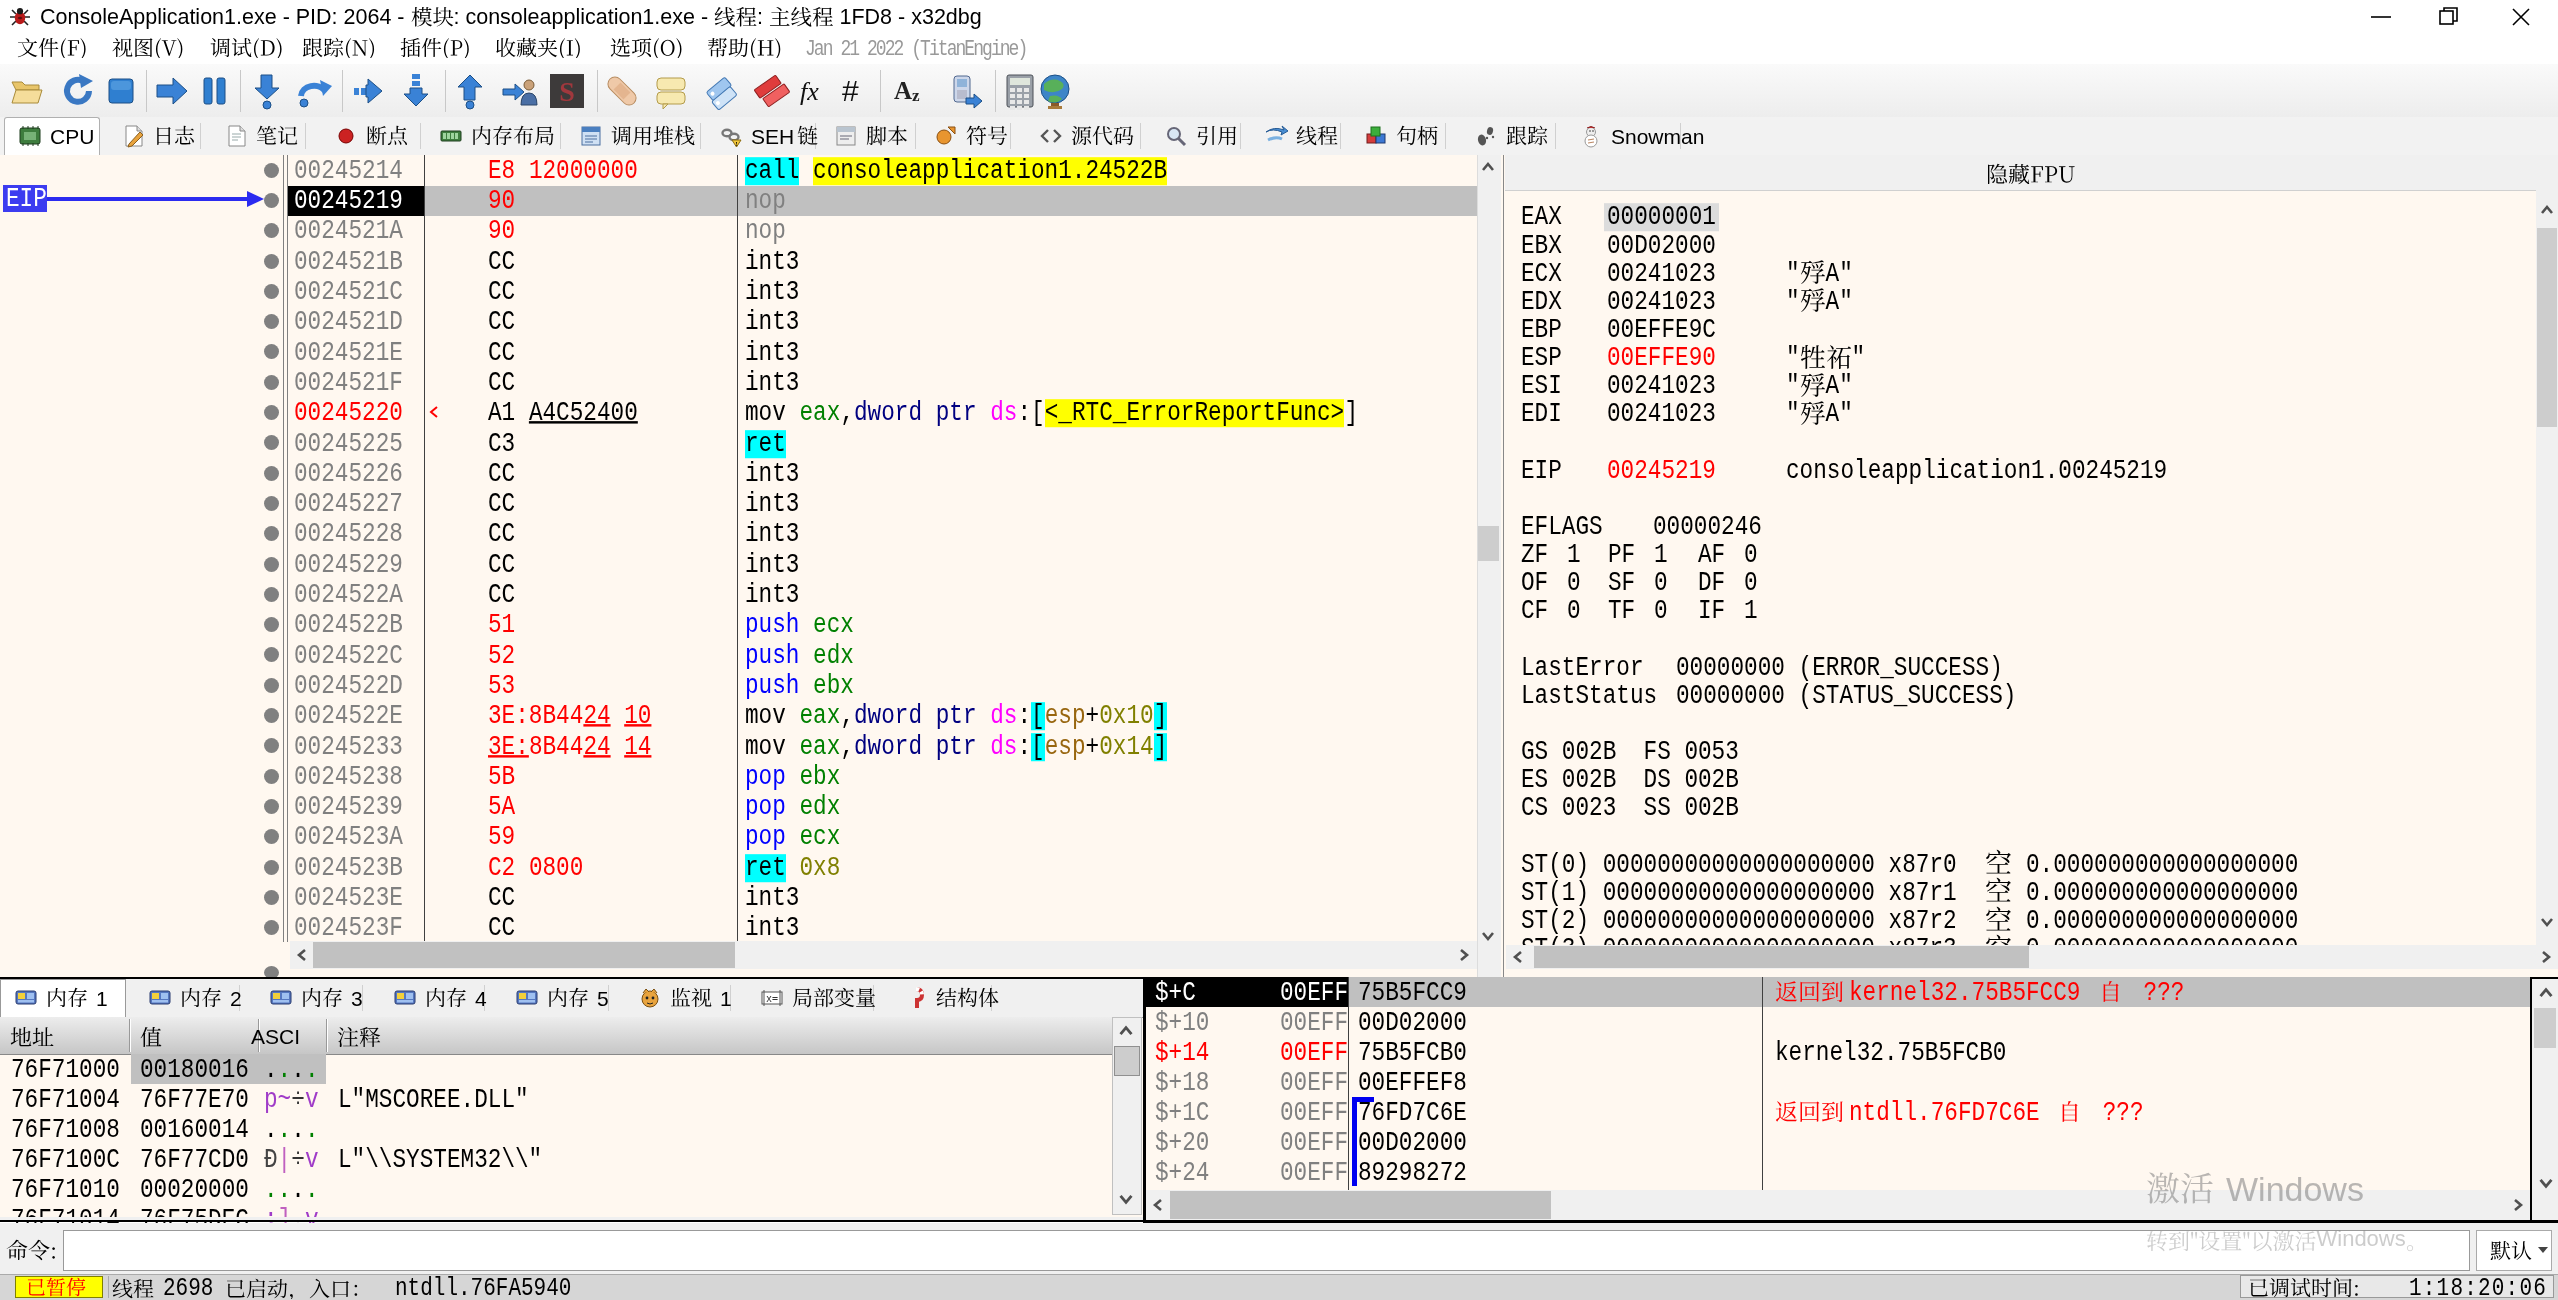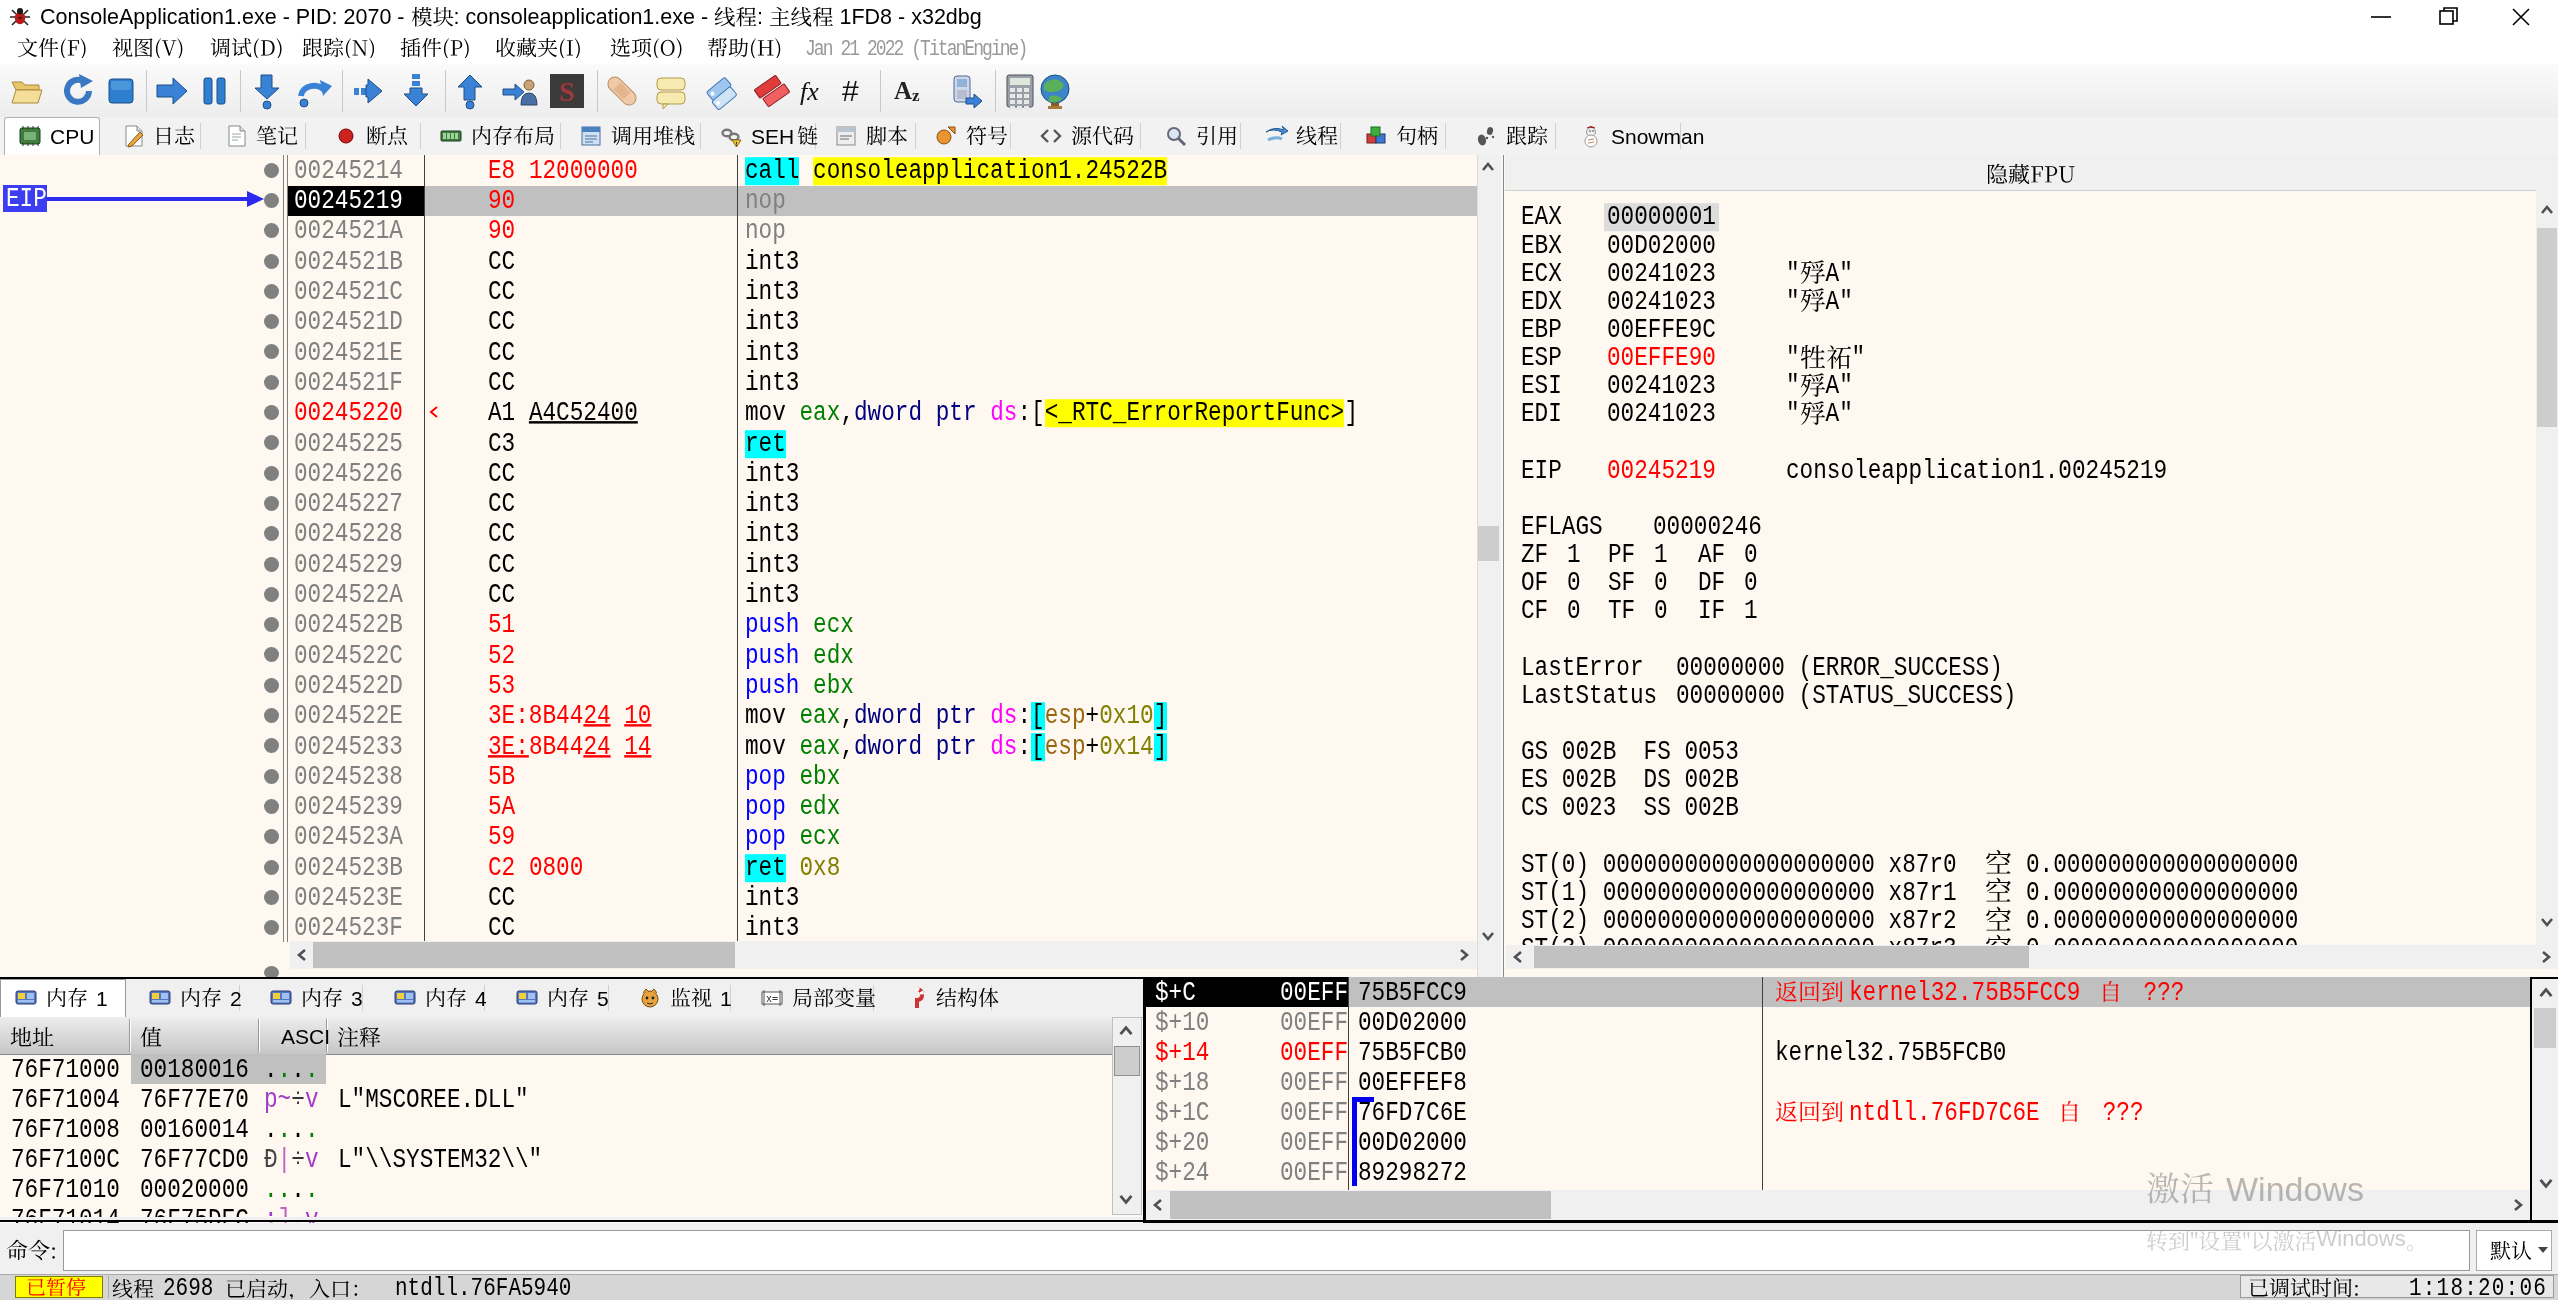--- a/index.html
+++ b/index.html
@@ -8,21 +8,21 @@
 </style></head><body>
 <div class="a" style="left:0px;top:0px;width:2558px;height:33px;background:#fff;"></div>
 <svg class="a" style="left:8px;top:5px" width="24" height="24" viewBox="0 0 24 24">
 <g stroke="#222" stroke-width="1.6" fill="none">
 <path d="M4 5 L8 9 M20 5 L16 9 M2 12 L7 12 M22 12 L17 12 M4 20 L8 16 M20 20 L16 16"></path>
     </g>
 <ellipse cx="12" cy="13" rx="5.2" ry="6.2" fill="#b81a1a"></ellipse>
 <circle cx="12" cy="6.2" r="3.1" fill="#1a1a1a"></circle>
 <path d="M9.5 13 Q12 10.5 14.5 13 Q12 15.5 9.5 13z" fill="#5c0f0f"></path>
   </svg>
-<div class="a" style="left:40px;top:5px;height:24px;font:21.5px 'Liberation Sans',sans-serif;color:#000;display:flex;align-items:center;white-space:pre"><span>ConsoleApplication1.exe - PID: 2070 - </span><svg width="43.0" height="21.5" viewBox="0 -880 2000 1000" fill="#000">
+<div class="a" style="left:40px;top:5px;height:24px;font:21.5px 'Liberation Sans',sans-serif;color:#000;display:flex;align-items:center;white-space:pre"><span>ConsoleApplication1.exe - PID: 2064 - </span><svg width="43.0" height="21.5" viewBox="0 -880 2000 1000" fill="#000">
       <use href="#g0" x="0"></use>
       <use href="#g1" x="1000"></use>
     </svg><span>: consoleapplication1.exe - </span><svg width="43.0" height="21.5" viewBox="0 -880 2000 1000" fill="#000">
       <use href="#g2" x="0"></use>
       <use href="#g3" x="1000"></use>
     </svg><span>: </span><svg width="64.5" height="21.5" viewBox="0 -880 3000 1000" fill="#000">
       <use href="#g4" x="0"></use>
       <use href="#g2" x="1000"></use>
       <use href="#g3" x="2000"></use>
     </svg><span> 1FD8 - x32dbg</span></div>
@@ -894,21 +894,21 @@
     <svg width="44.0" height="22.0" viewBox="0 -880 2000 1000" fill="#000">
       <use href="#g68" x="0"></use>
       <use href="#g69" x="1000"></use>
     </svg>
   </div>
 <div class="a" style="left:140.0px;top:1025.6px;">
     <svg width="22.0" height="22.0" viewBox="0 -880 1000 1000" fill="#000">
       <use href="#g70" x="0"></use>
     </svg>
   </div>
-<span class="a" style="left:281px;top:1026.2px;font:21px 'Liberation Sans',sans-serif;color:#000;line-height:1;white-space:pre;">ASCI</span>
+<span class="a" style="left:251px;top:1026.2px;font:21px 'Liberation Sans',sans-serif;color:#000;line-height:1;white-space:pre;">ASCI</span>
 <div class="a" style="left:337.0px;top:1025.6px;">
     <svg width="44.0" height="22.0" viewBox="0 -880 2000 1000" fill="#000">
       <use href="#g71" x="0"></use>
       <use href="#g72" x="1000"></use>
     </svg>
   </div>
 <div class="a" style="left:131px;top:1054px;width:195px;height:30px;background:#c0c0c0;"></div>
 <span class="a" style="left:11.0px;top:1059.6px;font:22.7px 'Liberation Mono',monospace;color:#000;line-height:1;white-space:pre;transform:scaleY(1.22);transform-origin:0 17.39px;">76F71000</span>
 <span class="a" style="left:140.0px;top:1059.6px;font:22.7px 'Liberation Mono',monospace;color:#000;line-height:1;white-space:pre;transform:scaleY(1.22);transform-origin:0 17.39px;">00180016</span>
 <span class="a" style="left:264.0px;top:1059.6px;font:22.7px 'Liberation Mono',monospace;color:#000;line-height:1;white-space:pre;transform:scaleY(1.22);transform-origin:0 17.39px;">.</span>

